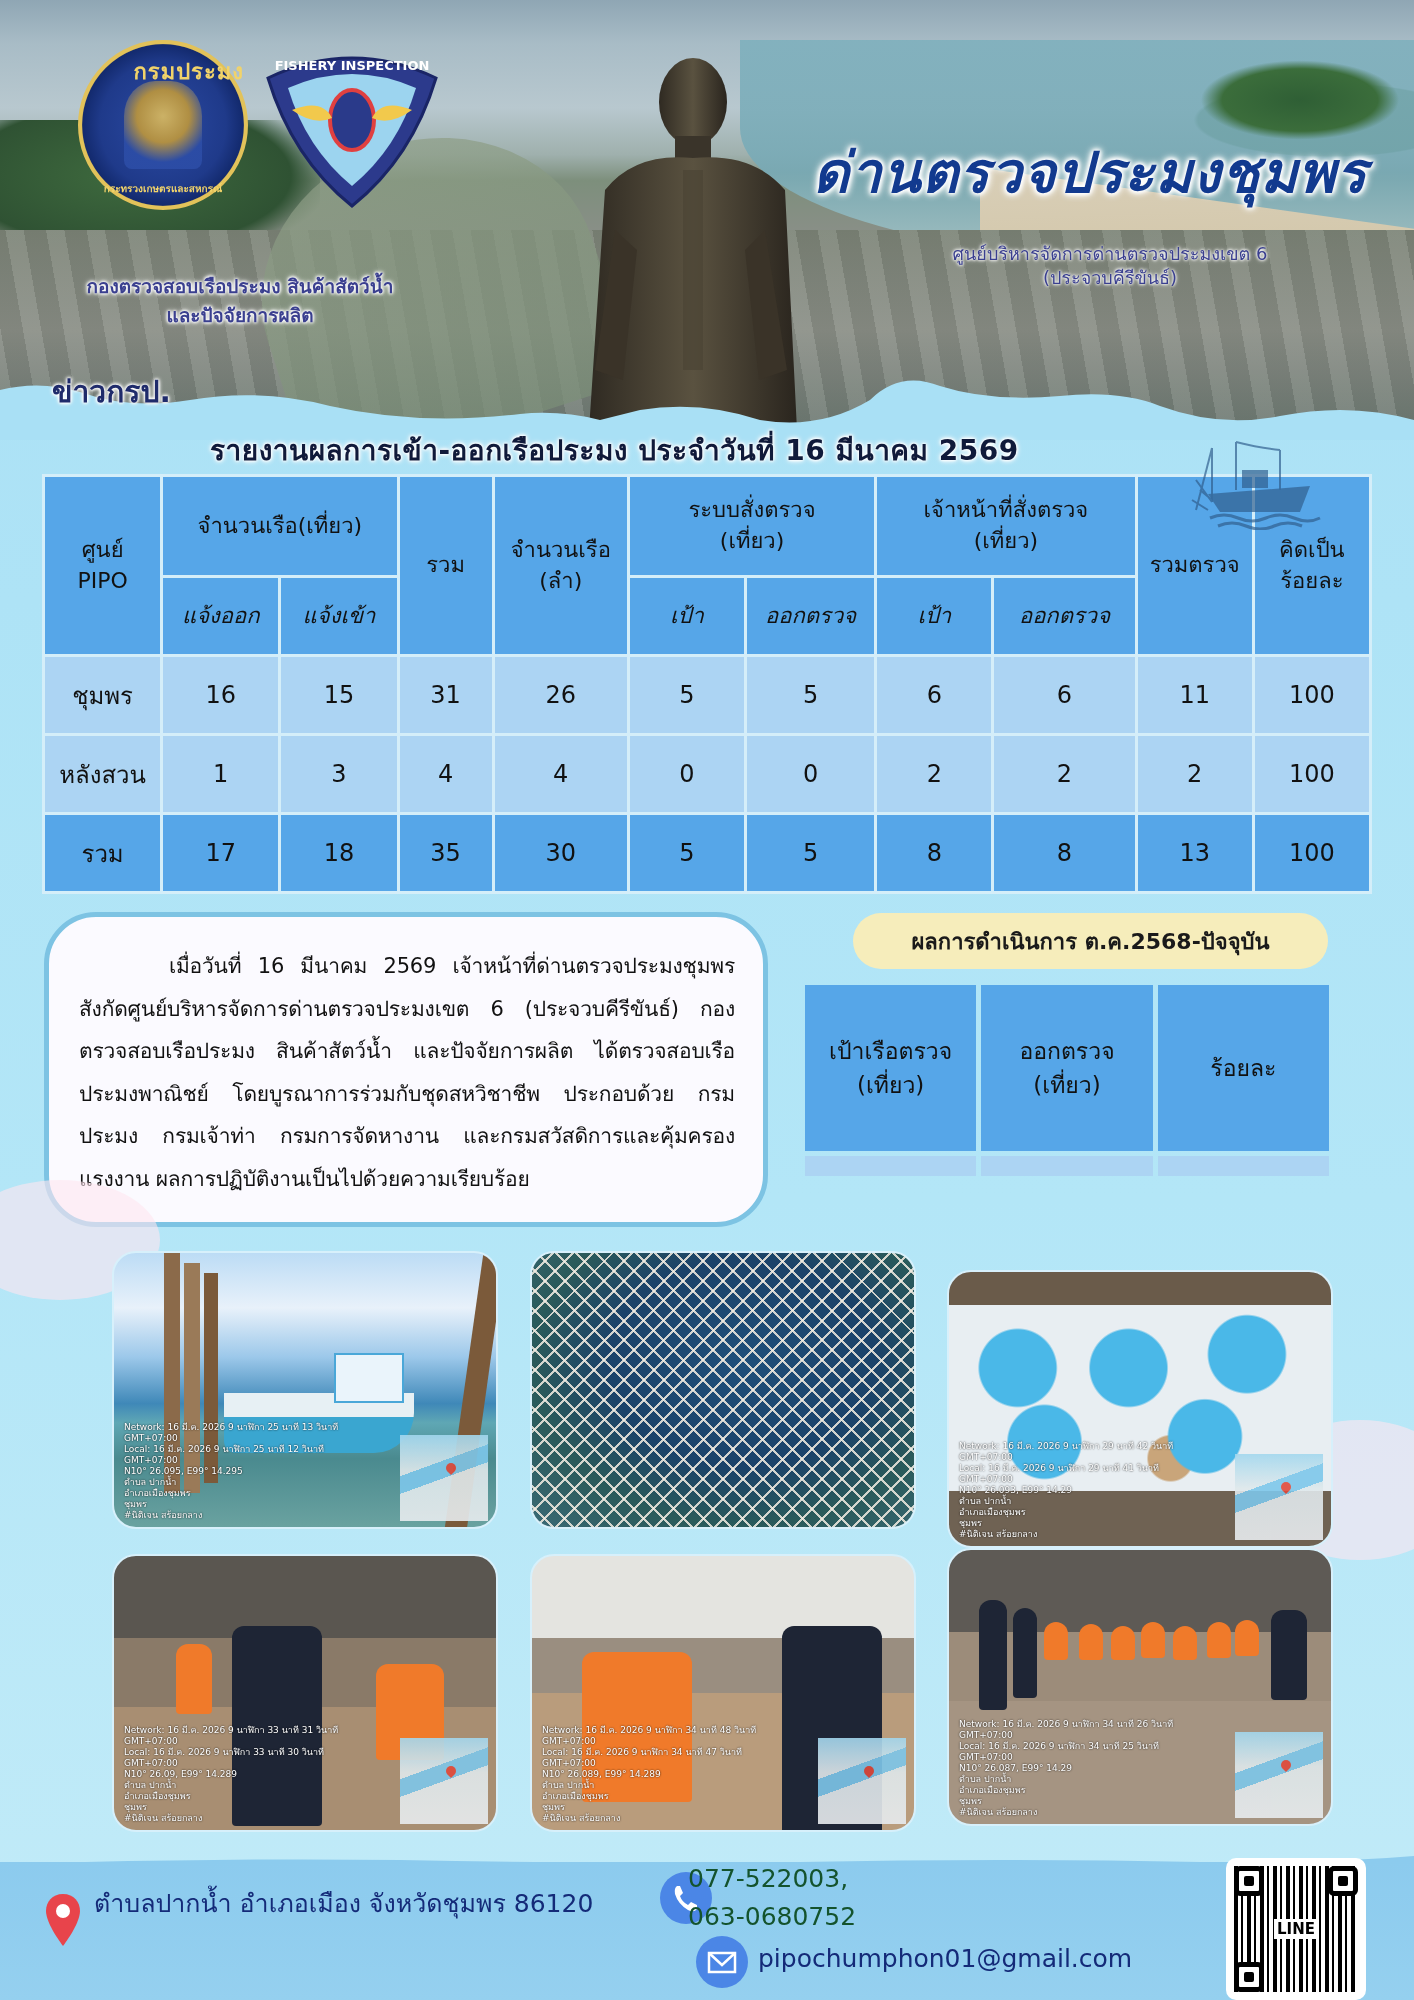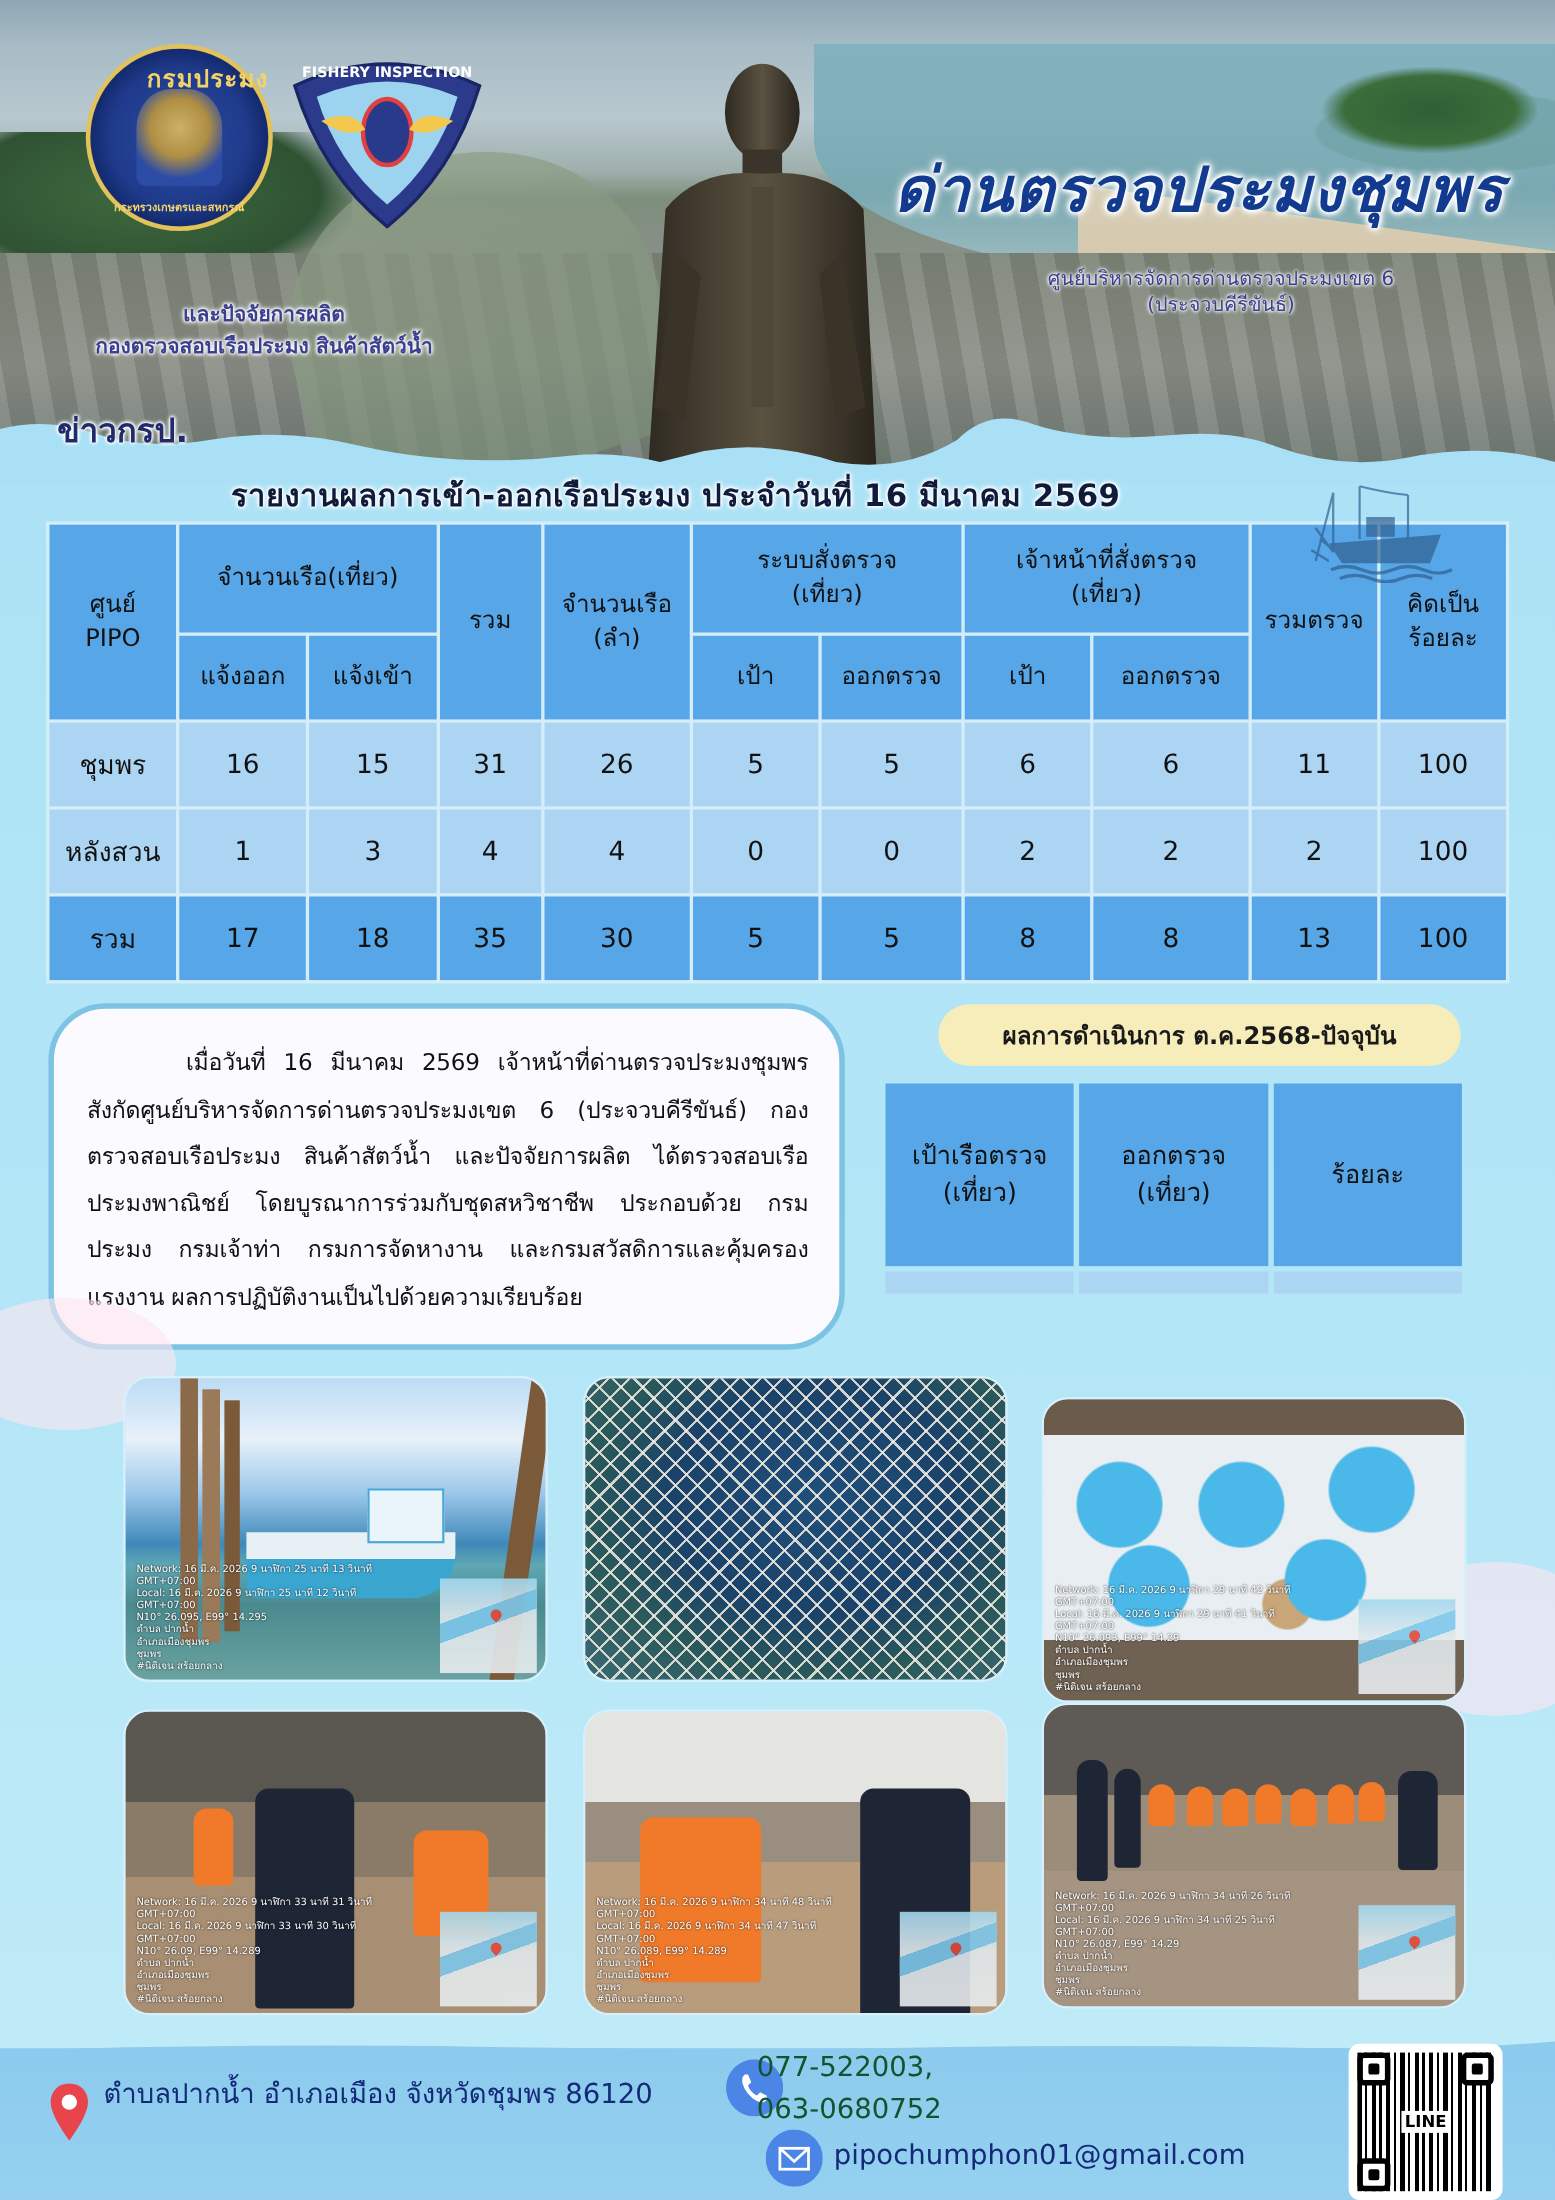--- a/index.html
+++ b/index.html
@@ -122,21 +122,21 @@
   .main-table th, .main-table td {
     text-align: center; vertical-align: middle;
     font-family: "DejaVu Sans", sans-serif; font-weight: normal;
     color: #111;
   }
   .main-table th { background: #56a6e8; font-size: 22px; line-height: 1.4; }
   .main-table td { font-size: 24px; height: 76px; }
   .main-table tr.row-body td { background: #acd4f3; }
   .main-table tr.row-total td { background: #56a6e8; }
   .main-table tr.h1 th { height: 98px; }
-  .main-table tr.h2 th { height: 76px; }
+  .main-table tr.h2 th { height: 76px; font-style: italic; }
 
   
   .news-box {
     position: absolute; left: 44px; top: 912px; width: 724px; height: 315px;
     background: #fbfaff; border: 5px solid #7dc3e3; border-radius: 52px;
     padding: 28px 28px 0 30px;
   }
   .news-box p {
     font: 21px "DejaVu Sans", sans-serif; color: #111; line-height: 42.5px;
     text-align: justify; text-indent: 90px;
@@ -296,22 +296,22 @@
 <svg class="logo-fi" viewBox="0 0 180 160">
   <path d="M6 30 Q90 -10 174 30 Q150 110 90 158 Q30 110 6 30 Z" fill="#2c3a8c" stroke="#1a2566" stroke-width="3"></path>
   <path d="M26 40 Q90 12 154 40 Q136 100 90 138 Q44 100 26 40 Z" fill="#9cd4ef"></path>
   <ellipse cx="90" cy="72" rx="22" ry="30" fill="#2a3a8a" stroke="#e04040" stroke-width="4"></ellipse>
   <path d="M30 62 Q60 50 70 70 Q52 78 30 62 Z" fill="#f2c94c"></path>
   <path d="M150 62 Q120 50 110 70 Q128 78 150 62 Z" fill="#f2c94c"></path>
   <text x="90" y="22" text-anchor="middle" font-size="13" font-weight="bold" fill="#fff" font-family="DejaVu Sans, sans-serif">FISHERY INSPECTION</text>
 </svg>
 
 <div class="sub-left">
+  <div>กองตรวจสอบเรือประมง สินค้าสัตว์น้ำ</div>
   <div>และปัจจัยการผลิต</div>
-  <div>กองตรวจสอบเรือประมง สินค้าสัตว์น้ำ</div>
 </div>
 
 <div class="main-title">ด่านตรวจประมงชุมพร</div>
 <div class="title-sub">
   <div>ศูนย์บริหารจัดการด่านตรวจประมงเขต 6</div>
   <div>(ประจวบคีรีขันธ์)</div>
 </div>
 
 <svg class="wave-hero" viewBox="0 0 1414 110" preserveAspectRatio="none">
   <path d="M0 60 Q40 50 80 62 Q130 80 190 70 Q260 58 330 76 Q420 96 520 84 Q560 80 600 90 L640 80 Q700 70 760 90 Q820 100 870 70 Q900 40 940 56 Q990 72 1060 66 Q1120 60 1160 76 Q1220 98 1280 86 Q1350 72 1414 90 L1414 110 L0 110 Z" fill="#a9e0f5"></path>

